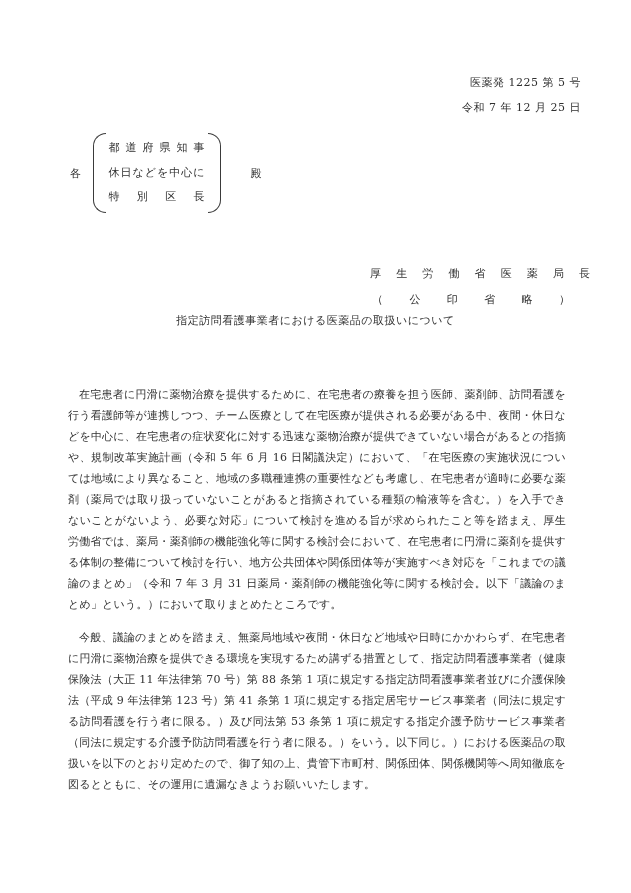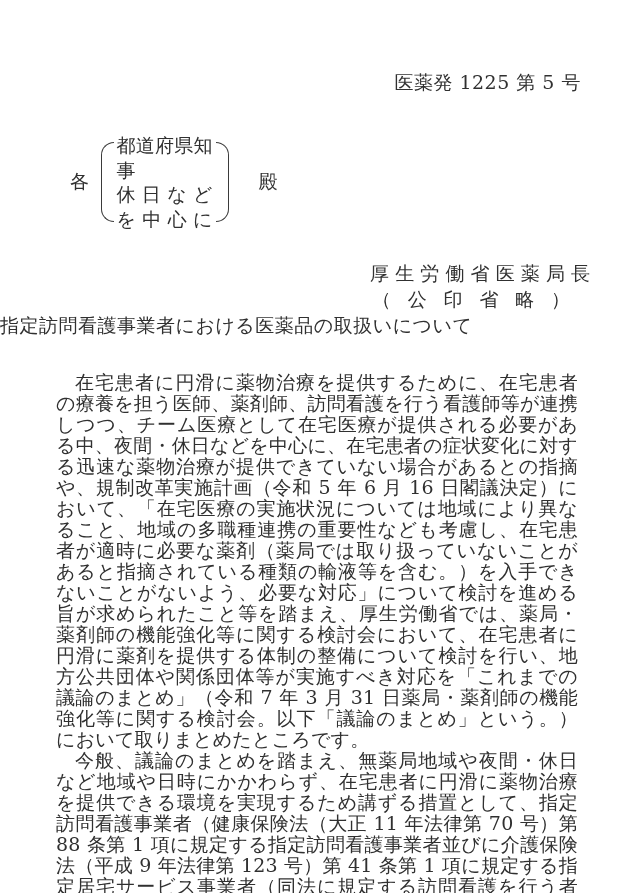--- a/index.html
+++ b/index.html
@@ -8,21 +8,21 @@
     background: #e8e8e8;
   }
   .page {
     position: relative;
     width: 631px;
     height: 893px;
     margin: 0 auto;
     background: #ffffff;
     color: #303030;
     font-family: "DejaVu Serif", "Liberation Serif", serif;
-    font-size: 19px;
+    font-size: 11px;
     overflow: hidden;
   }
 
   
   .header-meta {
     position: absolute;
     top: 70px;
     right: 50px;
     text-align: right;
     line-height: 25px;
@@ -83,55 +83,57 @@
     padding: 0 20px 0 2px;
     font-family: Liberation Serif, serif;
   }
 
   
   .subject {
     position: absolute;
     top: 313px;
     left: 0;
     right: 0;
-    text-align: left;
+    text-align: center;
     letter-spacing: 0.5px;
   }
 
   
   .body-text {
     position: absolute;
     top: 372px;
     left: 56px;
     width: 522px;
     text-align: justify;
     text-justify: inter-character;
   }
   .body-text p {
-    margin: 0;
+    margin: 12px;
     text-indent: 1em;
     line-height: 21px;
     letter-spacing: 0.2px;
   }
 </style>
 </head>
 <body>
 
 <div class="page">
 
   <div class="header-meta">
     <div>医薬発 1225 第 5 号</div>
+    <div>令和 7 年 12 月 25 日</div>
   </div>
 
   <div class="addressee">
     <span class="prefix">各</span>
     <div class="bracket left"></div>
     <div class="recipient-list">
       <div class="recipient">都道府県知事</div>
       <div class="recipient">休日などを中心に</div>
+      <div class="recipient">特別区長</div>
     </div>
     <div class="bracket right"></div>
     <span class="honorific">殿</span>
   </div>
 
   <div class="sender">
     <div class="sender-title">厚生労働省医薬局長</div>
     <div class="seal-note">（公印省略）</div>
   </div>
 

